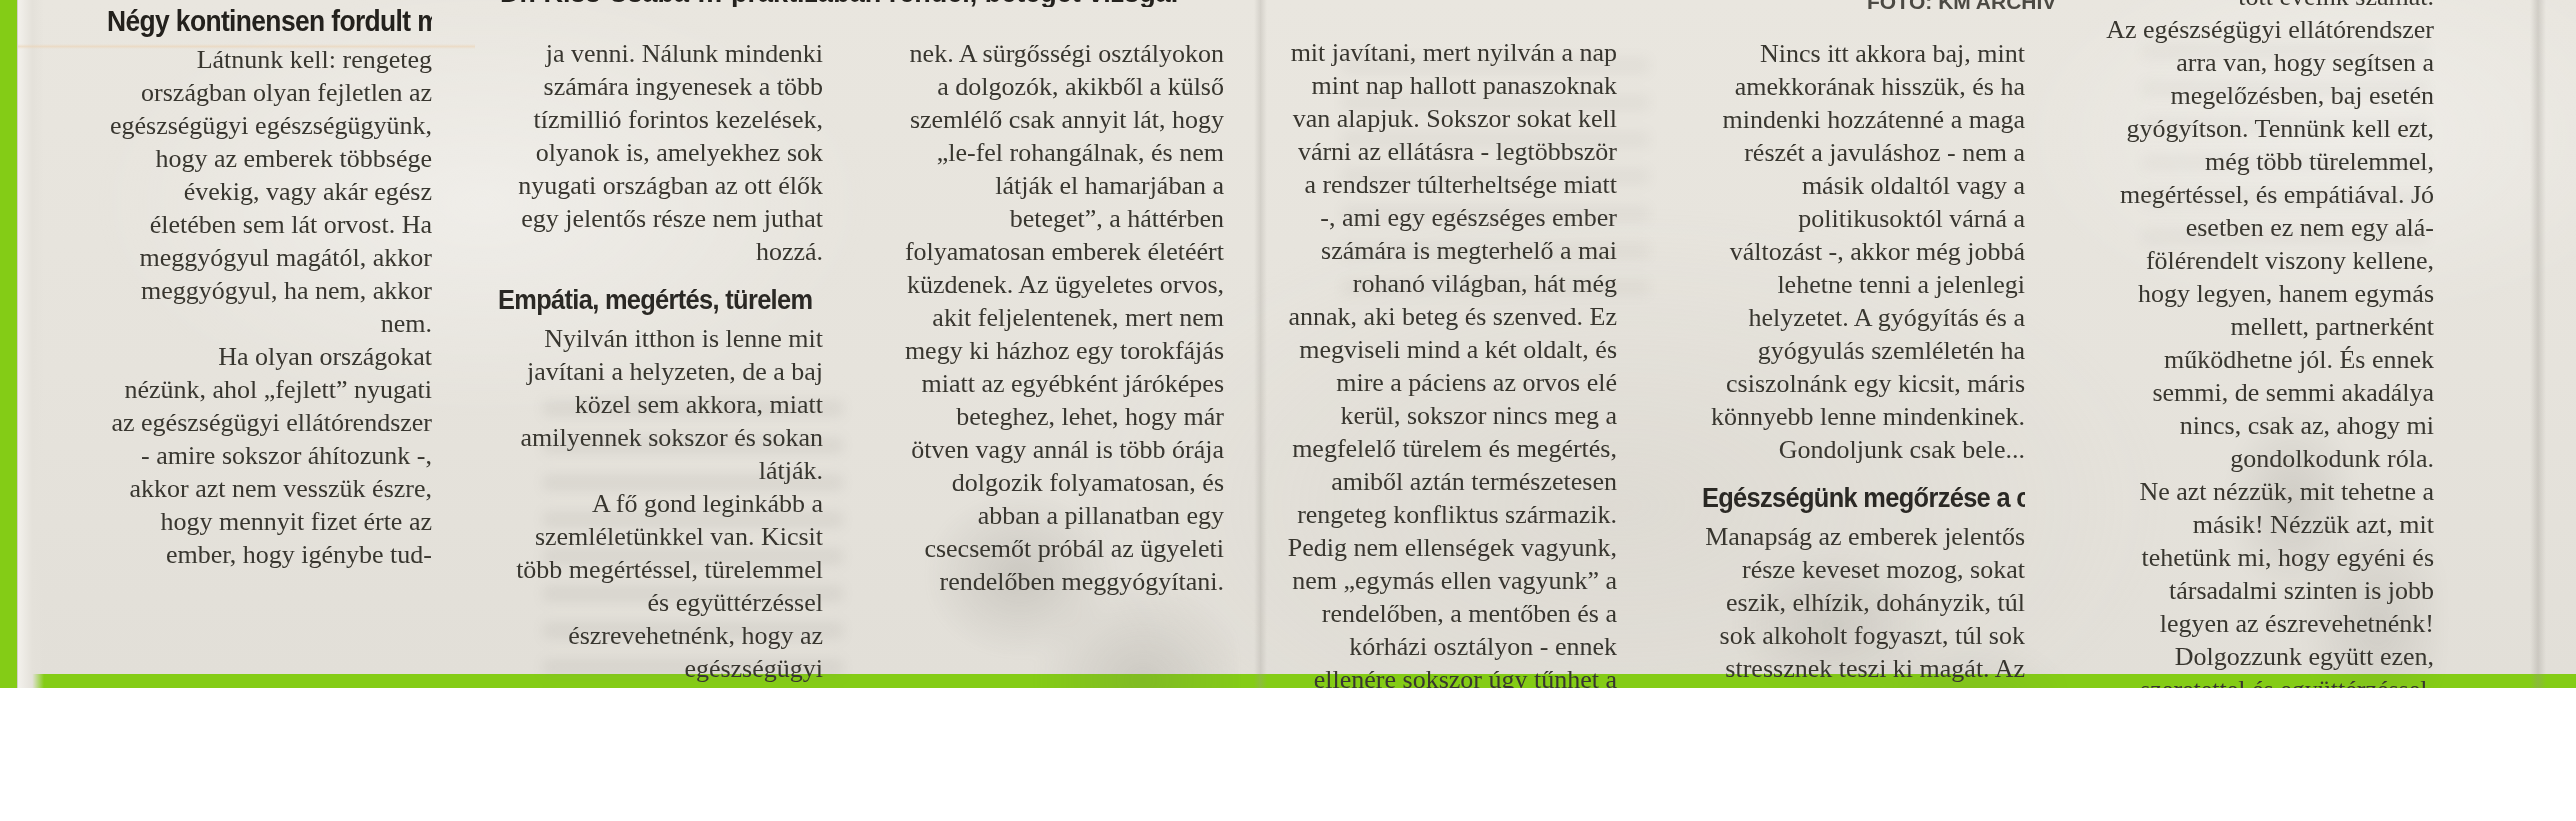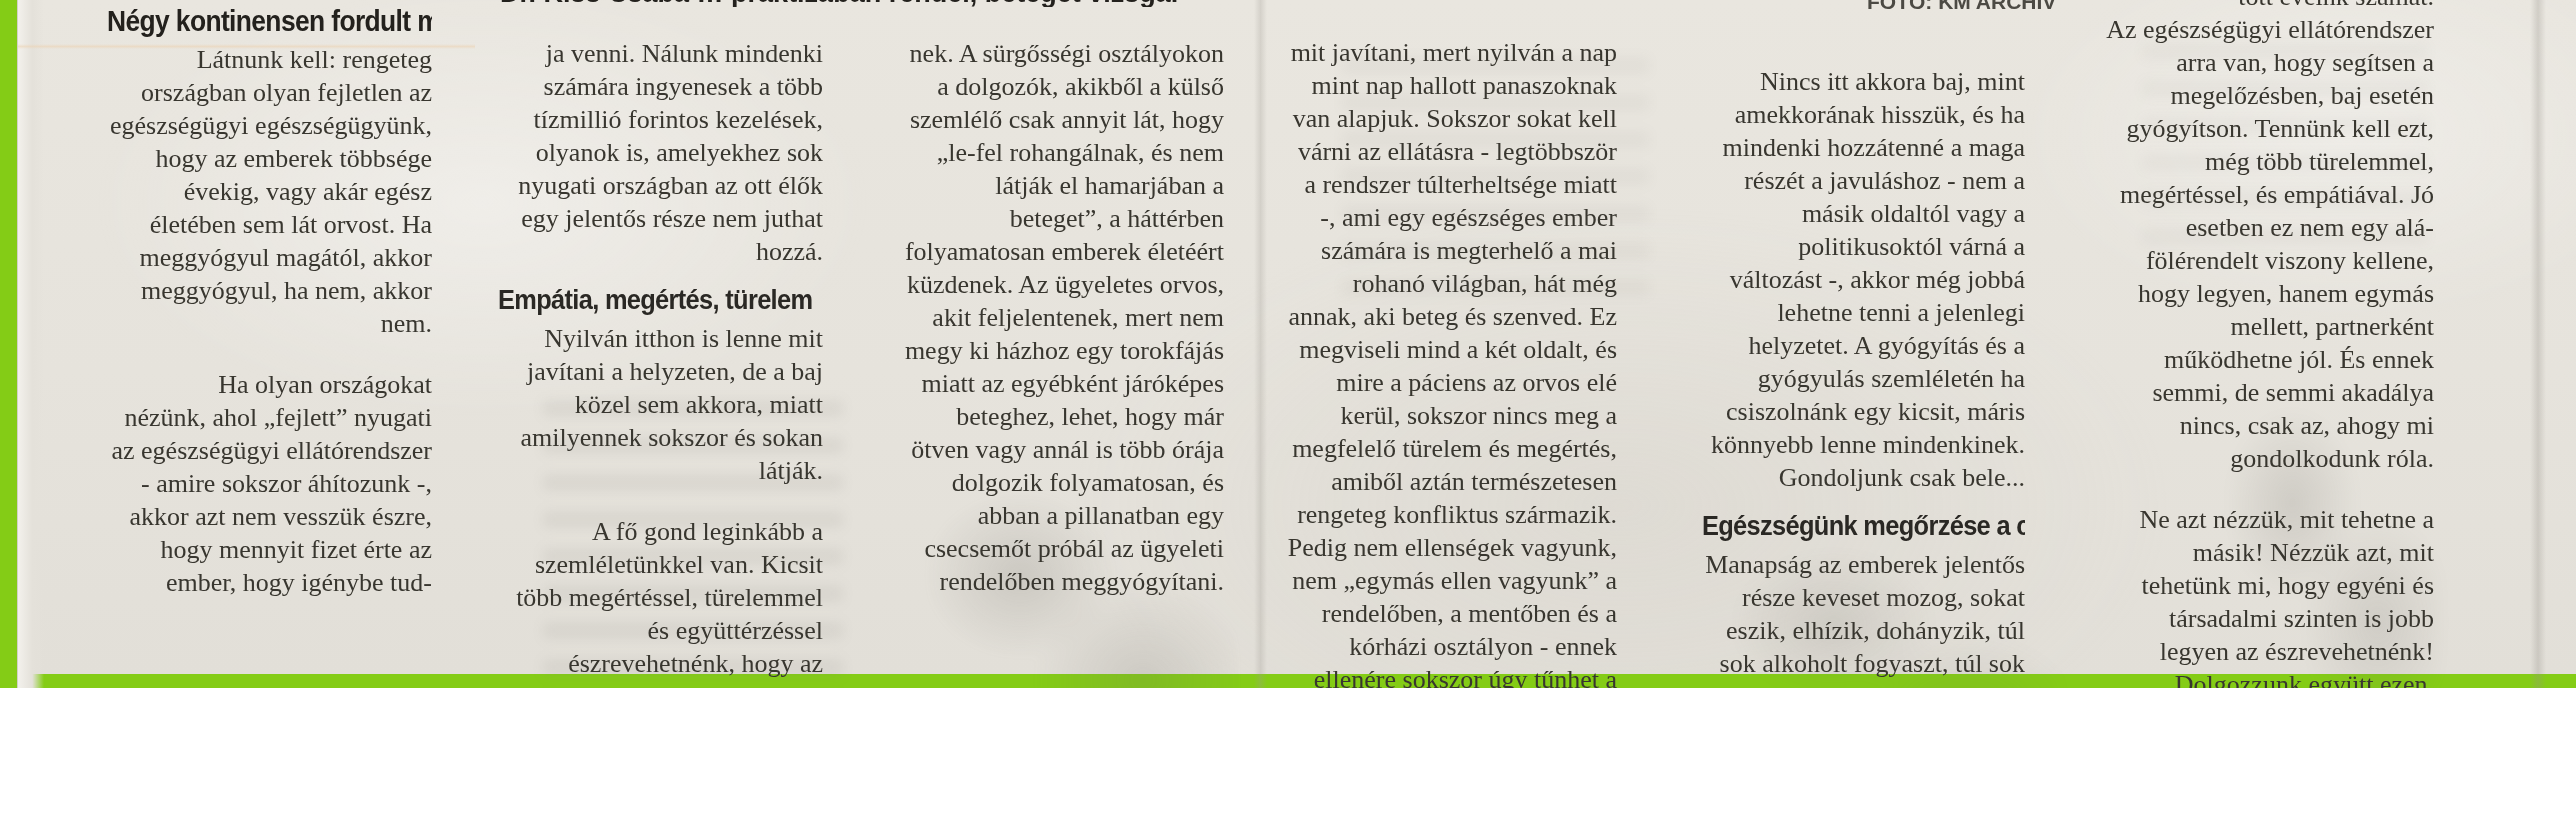--- a/index.html
+++ b/index.html
@@ -64,21 +64,21 @@
   }
   
   .col {
     position: absolute; top: 0; height: 822px; overflow: hidden;
     color: #38362f;
     font-size: 26px; line-height: 33px;
     text-align: justify;
     z-index: 5;
   }
   .col p { margin: 0; text-align: right; }
-  .col p.indent { text-indent: 33px; margin-top: 28px; }
+  .col p.indent { text-indent: 33px; }
   .headline {
     font-family: "Liberation Sans", "DejaVu Sans", sans-serif;
     font-weight: bold; color: #23211d;
     font-size: 30px; line-height: 34px;
     white-space: nowrap;
     transform: scaleX(.88); transform-origin: left center;
     letter-spacing: -0.7px;
     margin: 0 0 4.3px 0;
   }
   .subhead {

